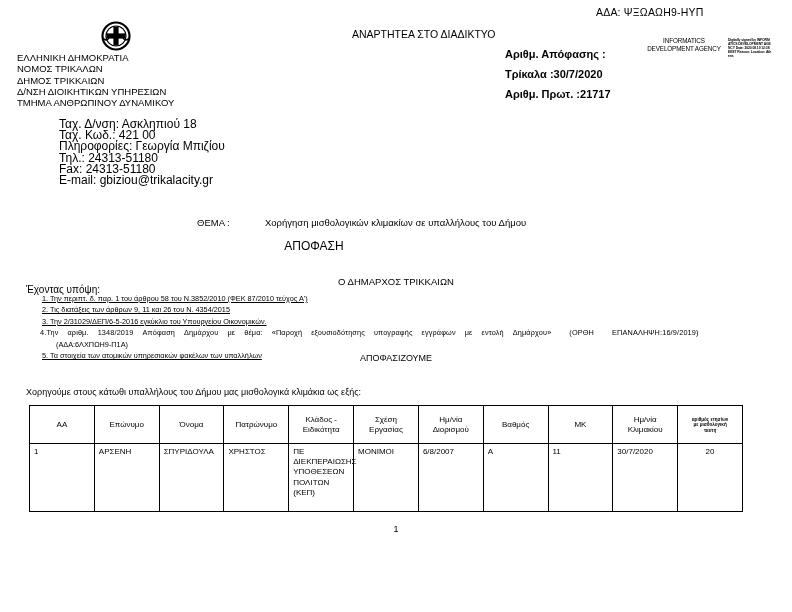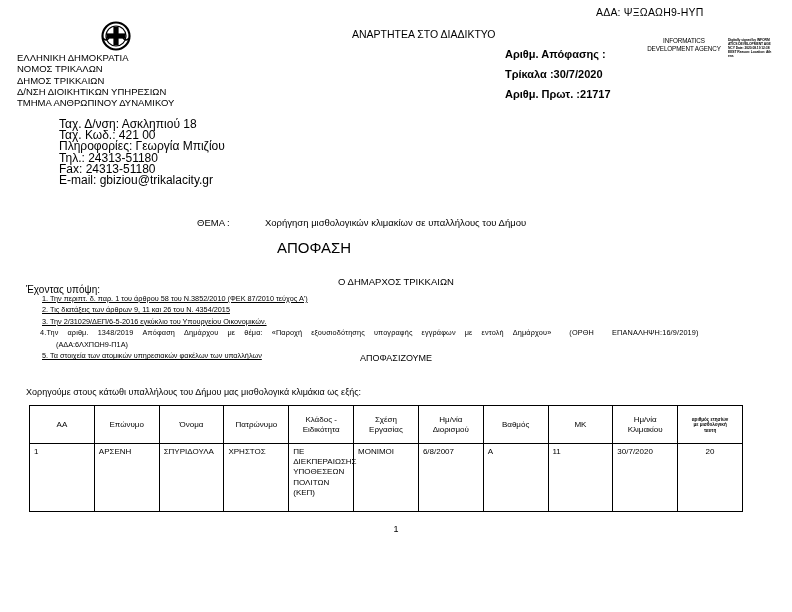--- a/index.html
+++ b/index.html
@@ -123,21 +123,21 @@
     white-space: nowrap;
   }
   .thema-label { display: inline-block; width: 68px; }
 
   .apofasi {
     position: absolute;
     left: 0;
     top: 239px;
     width: 628px;
     text-align: center;
-    font-size: 15px;
+    font-size: 12px;
   }
   .dimarchos {
     position: absolute;
     left: 0;
     top: 276px;
     width: 792px;
     text-align: center;
     font-size: 9.5px;
   }
 

